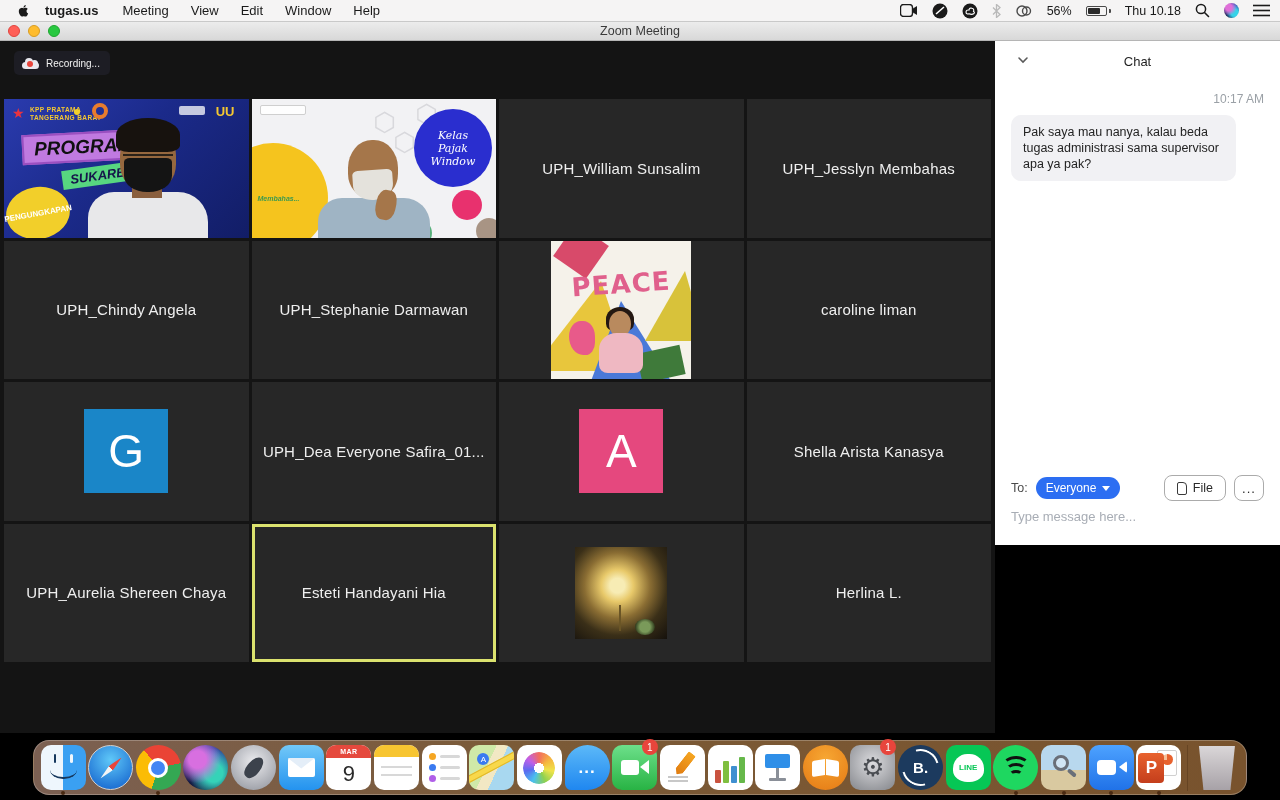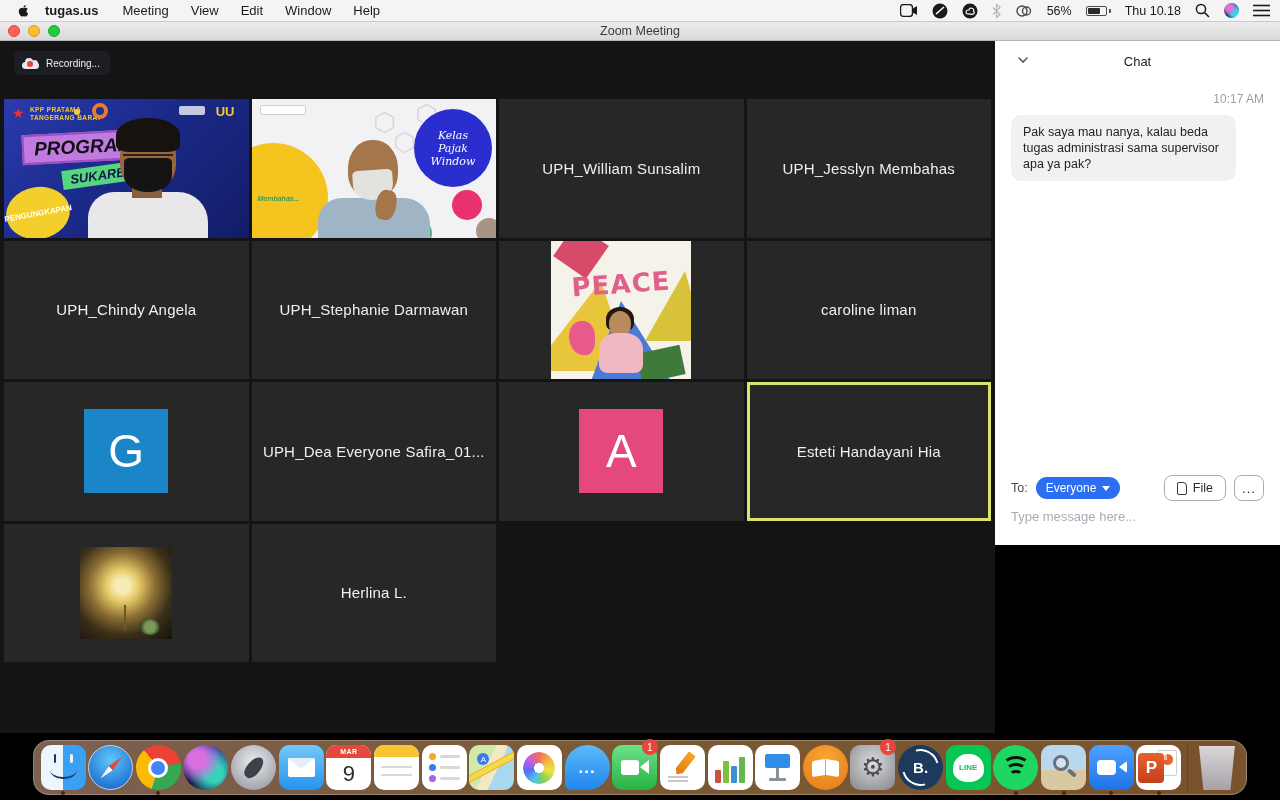--- a/index.html
+++ b/index.html
@@ -389,21 +389,27 @@
       </div>
 
       <div class="tile">
         <span class="tile-name">UPH_Dea Everyone Safira_01...</span>
       </div>
 
       <div class="tile">
         <div class="avatar-sq avatar-a">A</div>
       </div>
 
-
+      <div class="tile">
+        <span class="tile-name">Shella Arista Kanasya</span>
+      </div>
+
+      <div class="tile">
+        <span class="tile-name">UPH_Aurelia Shereen Chaya</span>
+      </div>
 
       <div class="tile active">
         <span class="tile-name">Esteti Handayani Hia</span>
       </div>
 
       <div class="tile">
         <div class="tree-img">
           <div class="trunk"></div>
             <div class="bush"></div>
         </div>

